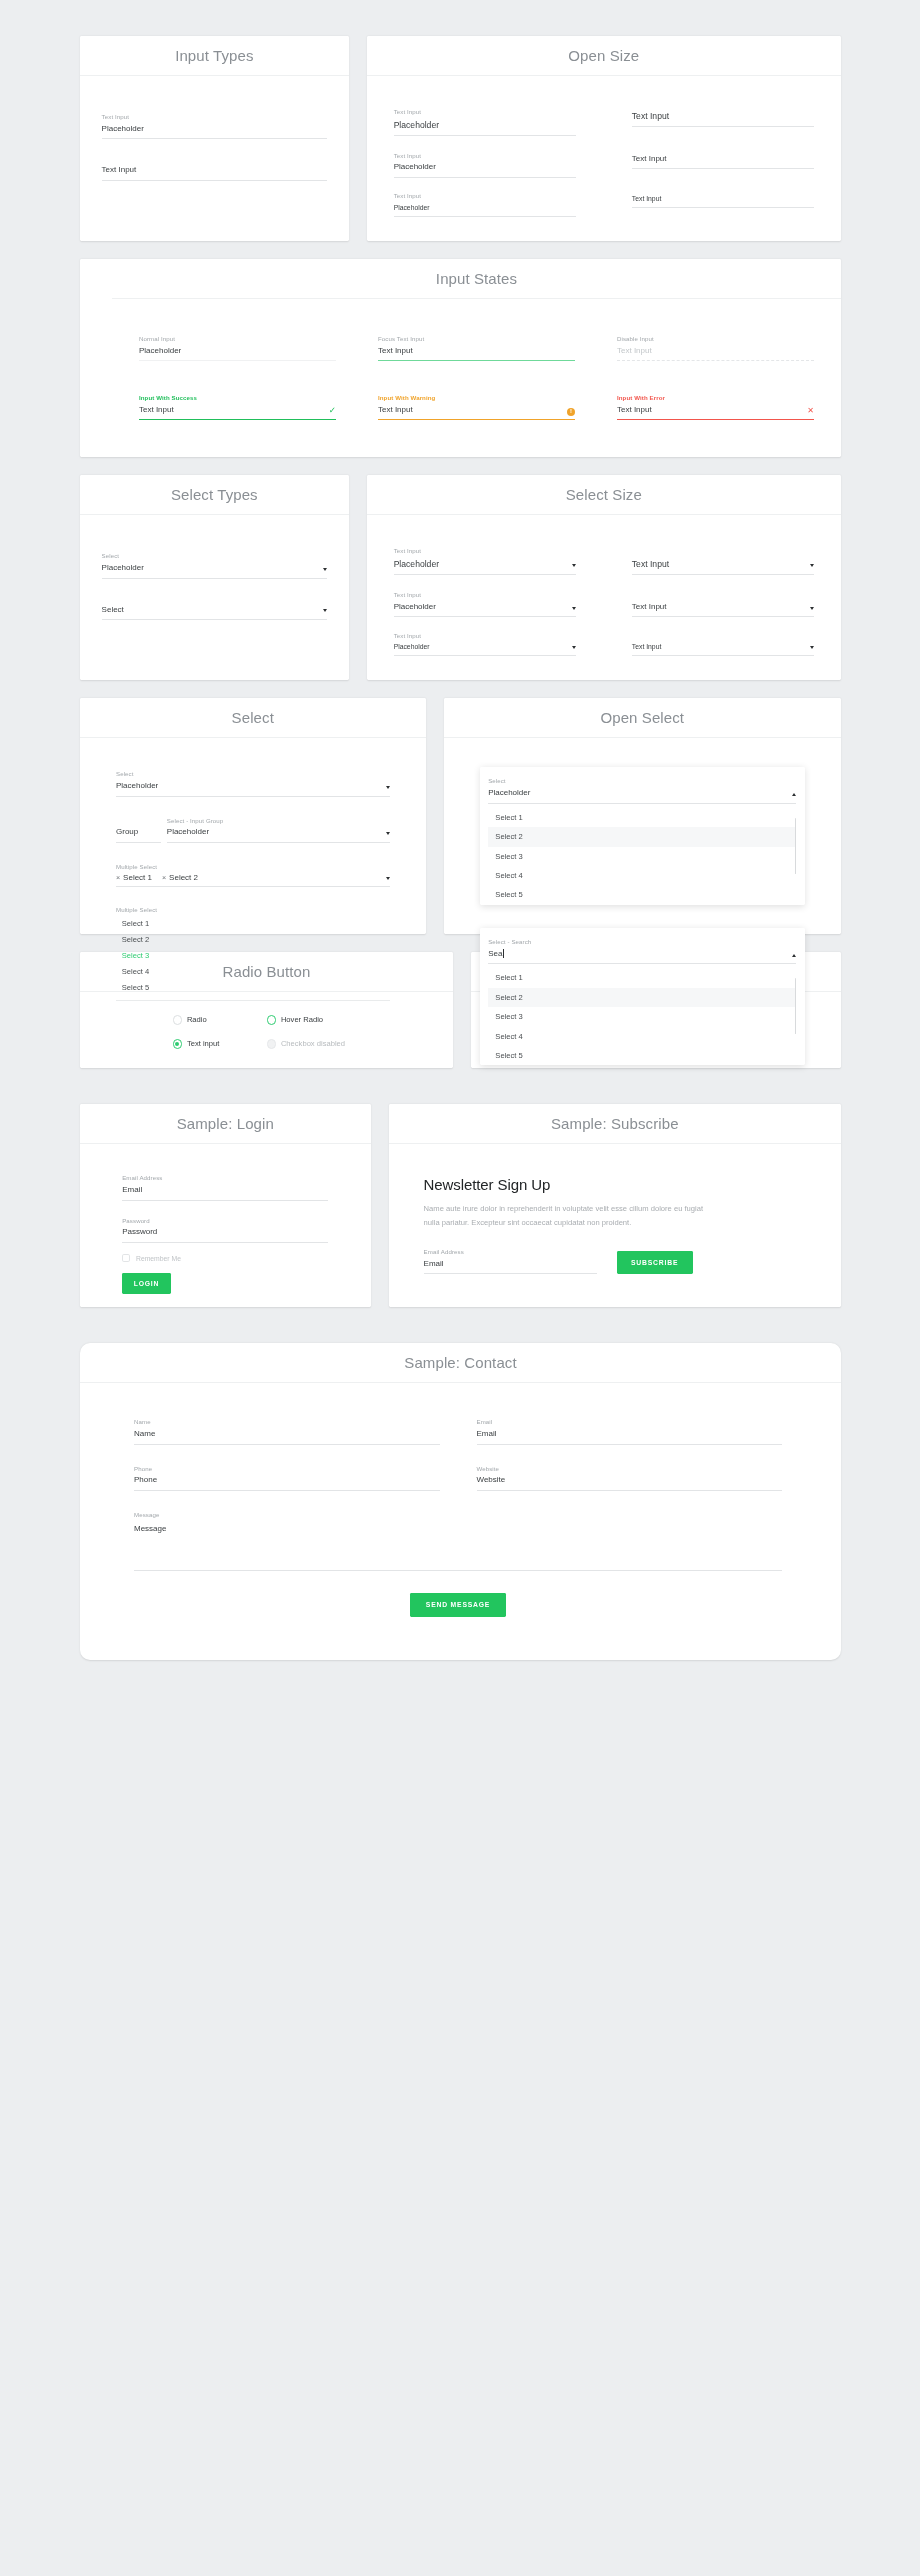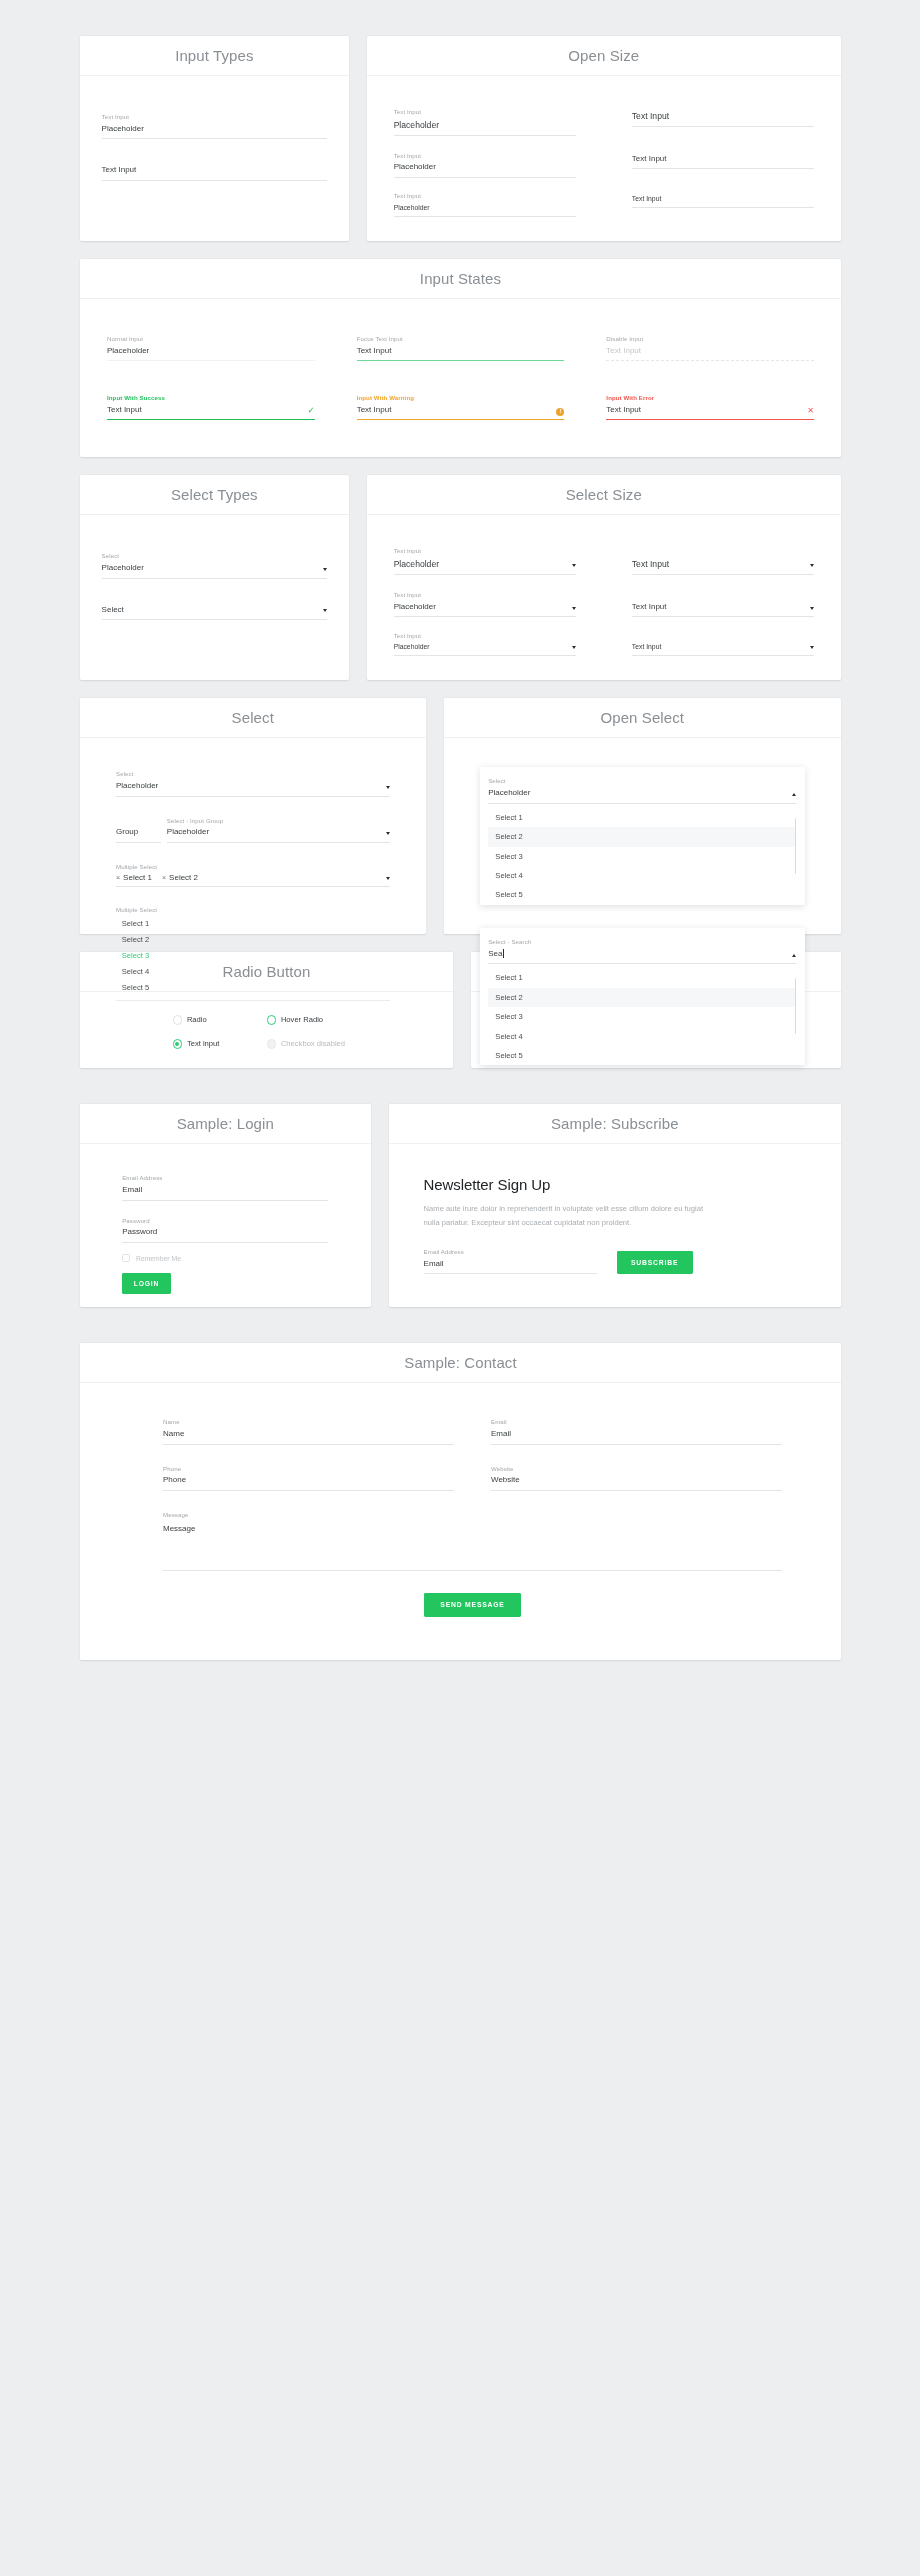--- a/index.html
+++ b/index.html
@@ -268,21 +268,21 @@
             <div class="field-line">
                 <span class="field-value">Text Input</span>
               </div>
           </div>
         </div>
       </div>
     </div>
   </div>
 
   <div class="row">
-    <div class="card" style="width:762px;">
+    <div class="card" style="width:762px;padding-left:32px;">
       <div class="card-head">
         <span class="card-title">Input States</span>
       </div>
       <div class="card-body" style="padding:36px 27px 37px 27px;">
         <div class="three-col" style="gap:42px;">
           <div class="field">
             <span class="field-label">Normal Input</span>
             <div class="field-line" style="border-bottom-color:#f0f1f2;">
               <span class="field-value">Placeholder</span>
             </div>
@@ -635,25 +635,25 @@
                 <span class="field-value">Email</span>
               </div>
           </div>
           <button class="btn" style="padding:8px 14.4px;">SUBSCRIBE</button>
         </div>
       </div>
     </div>
   </div>
 
   <div class="row" style="padding-top:18px;">
-    <div class="card" style="width:762px;">
+    <div class="card" style="width:762px;border-radius:10px;">
       <div class="card-head">
         <span class="card-title">Sample: Contact</span>
       </div>
-      <div class="card-body" style="padding:35px 59px 43px 83px;">
+      <div class="card-body" style="padding:35px 59px 43px 54px;">
         <div class="contact-grid">
           <div class="field">
             <span class="field-label">Name</span>
             <div class="field-line">
                 <span class="field-value">Name</span>
               </div>
           </div>
           <div class="field">
             <span class="field-label">Email</span>
             <div class="field-line">

